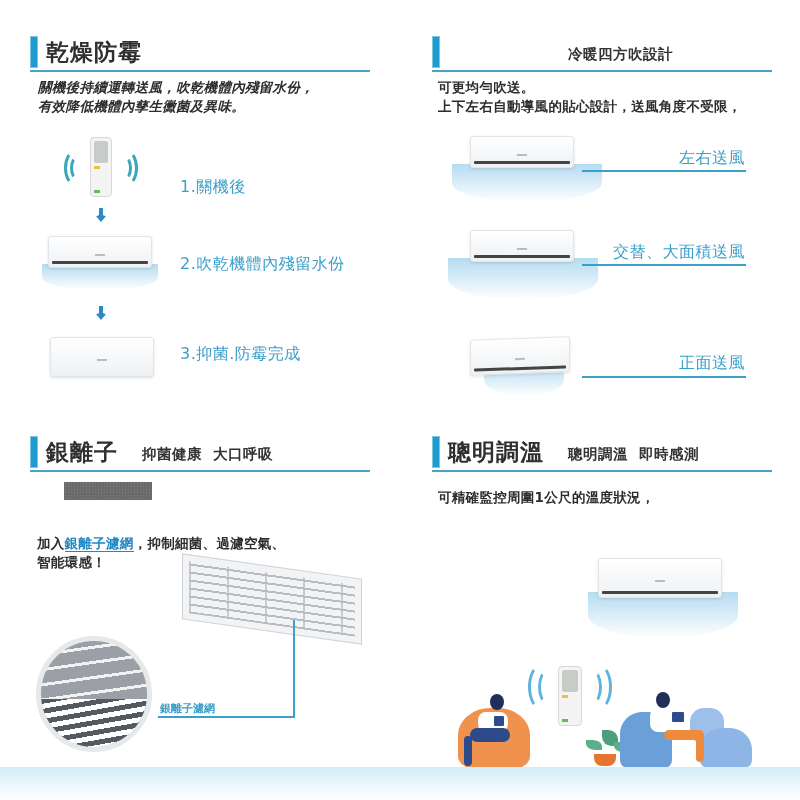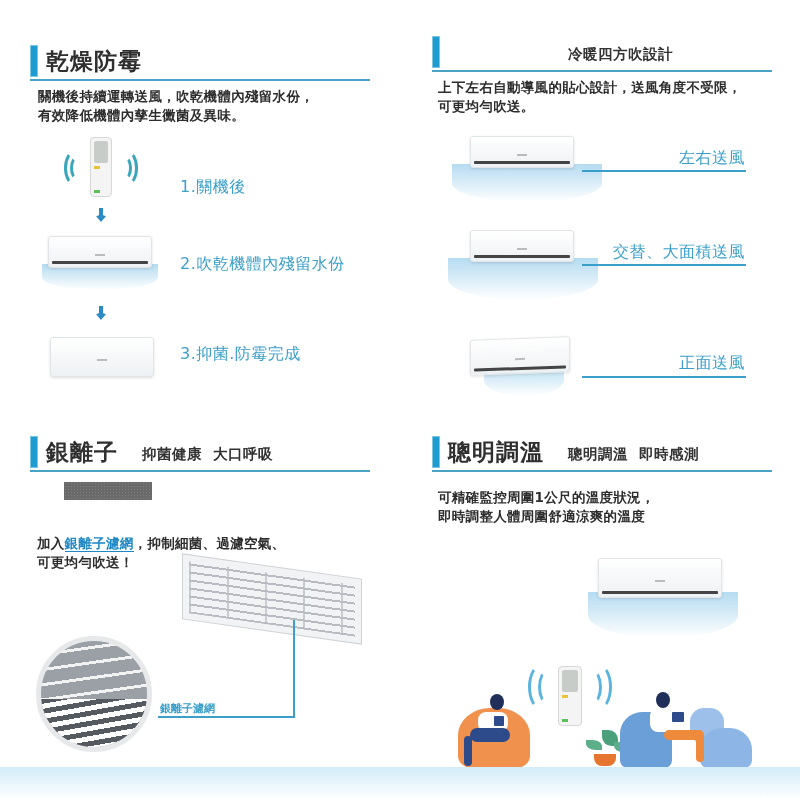--- a/index.html
+++ b/index.html
@@ -57,26 +57,26 @@
   .sofa { position: absolute; background: #6a9fd8; border-radius: 22px 22px 8px 8px; }
   .sofa-light { position: absolute; background: #9cc0ea; border-radius: 14px; }
   .body-shape { position: absolute; border-radius: 8px; }
   .head { position: absolute; border-radius: 50%; }
   .plant-pot { position: absolute; background: #e6762f; border-radius: 0 0 8px 8px; }
   .leaf { position: absolute; background: #5bb08a; border-radius: 0 60% 0 60%; }
 </style>
 </head>
 <body>
 
-<div class="section" style="left:30px; top:36px; height:360px;margin-top:9px;">
+<div class="section" style="left:30px; top:36px; height:360px;">
   <div class="sec-head">
     <div class="sec-bar"></div>
     <div class="sec-title">乾燥防霉</div>
   </div>
-  <div class="desc" style="left:8px; top:42px;">
+  <div class="desc" style="left:8px; top:42px;font-style:italic;">
     <div>關機後持續運轉送風，吹乾機體內殘留水份，</div>
     <div>有效降低機體內孳生黴菌及異味。</div>
   </div>
 </div>
 
 <div>
   <div class="wave l" style="left:64px; top:150px; width:22px; height:36px;"></div>
   <div class="wave l" style="left:70px; top:156px; width:14px; height:24px;"></div>
   <div class="remote" style="left:90px; top:137px; width:22px; height:60px;">
     <div class="screen"></div>
@@ -111,22 +111,22 @@
     </div>
 </div>
 <div class="step-label" style="left:180px; top:344px;">3.抑菌.防霉完成</div>
 
 <div class="section" style="left:432px; top:36px; height:360px;">
   <div class="sec-head">
     <div class="sec-bar"></div>
     <div class="sec-sub" style="left:136px;">冷暖四方吹設計</div>
   </div>
   <div class="desc" style="left:6px; top:42px;">
+    <div>可更均勻吹送。</div>
     <div>上下左右自動導風的貼心設計，送風角度不受限，</div>
-    <div>可更均勻吹送。</div>
   </div>
 </div>
 
 <div>
   <div class="airflow" style="left:452px; top:164px; width:150px; height:38px;"></div>
   <div class="ac" style="left:470px; top:136px; width:104px; height:32px;">
       <div class="logo"></div>
       <div class="vent"></div>
     </div>
 </div>
@@ -156,42 +156,41 @@
 <div class="section" style="left:30px; top:436px; height:330px;">
   <div class="sec-head">
     <div class="sec-bar"></div>
     <div class="sec-title">銀離子</div>
     <div class="sec-sub" style="left:112px; white-space:pre;">抑菌健康  大口呼吸</div>
   </div>
 </div>
 <div class="filter-strip" style="left:64px; top:482px; width:88px; height:18px;"></div>
 <div class="desc" style="left:37px; top:510px;margin-top:24px;">
   <div><span>加入</span><span class="hl">銀離子濾網</span><span>，抑制細菌、過濾空氣、</span></div>
-  <div>可更均勻吹送！</div>
+  <div>智能環感！</div>
 </div>
 
 <div class="ac-open" style="left:182px; top:566px; width:180px; height:66px;">
   <div class="grid"></div>
 </div>
 <div class="zoom-circle" style="left:36px; top:636px; width:116px; height:116px;">
   <div class="bottom"></div>
 </div>
 <div class="callout-v" style="left:293px; top:620px; height:98px;"></div>
 <div class="callout-h" style="left:158px; top:716px; width:137px;"></div>
 <div class="callout-label" style="left:160px; top:701px;">銀離子濾網</div>
 
 <div class="section" style="left:432px; top:436px; height:330px;">
   <div class="sec-head">
     <div class="sec-bar"></div>
     <div class="sec-title">聰明調溫</div>
     <div class="sec-sub" style="left:136px; white-space:pre;">聰明調溫  即時感測</div>
   </div>
   <div class="desc" style="left:6px; top:52px;">
     <div>可精確監控周圍1公尺的溫度狀況，</div>
-    <div>即時調整人體周圍舒適涼爽的溫度</div>
   </div>
 </div>
 
 <div>
   <div class="airflow" style="left:588px; top:592px; width:150px; height:46px;"></div>
   <div class="ac" style="left:598px; top:558px; width:124px; height:40px;">
       <div class="logo"></div>
       <div class="vent"></div>
     </div>
 </div>

